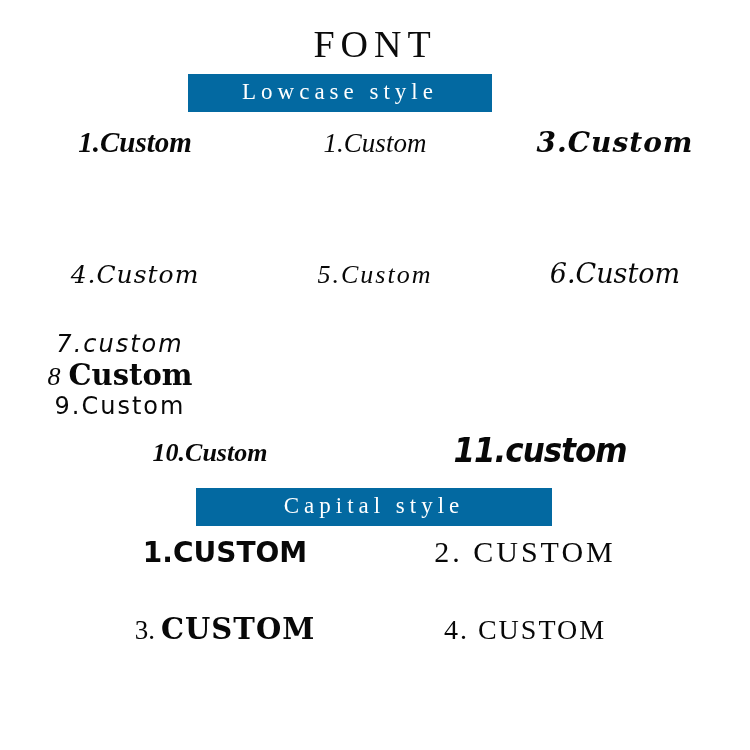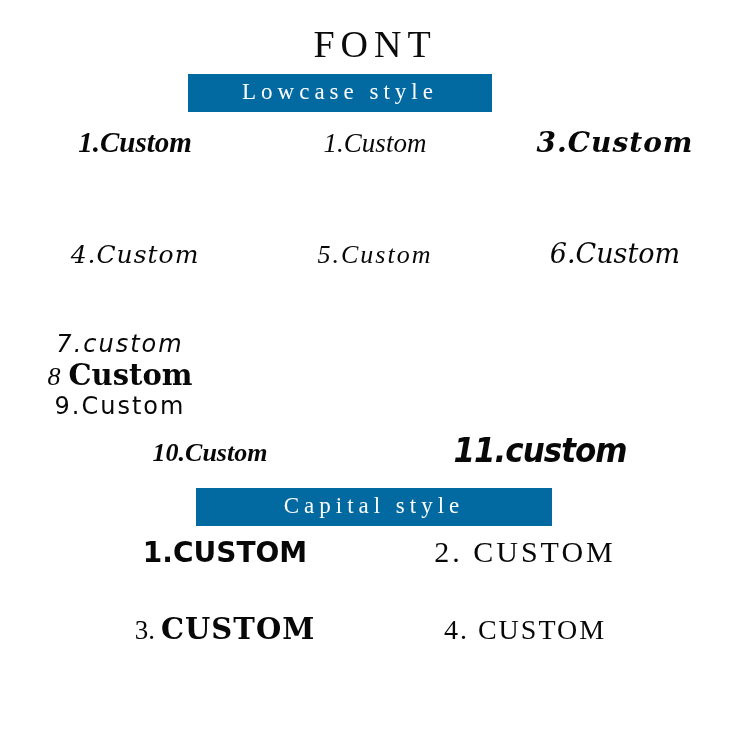--- a/index.html
+++ b/index.html
@@ -71,21 +71,21 @@
     align-items: baseline;
   }
   .cell {
     text-align: center;
     white-space: nowrap;
     color: #080808;
   }
 
   
   #row1 { top: 126px; }
-  #row2 { top: 220px; }
+  #row2 { top: 240px; }
   #row3 { top: 330px; flex-direction: column; }
   #row4 { top: 432px; }
 
   
   #row5 { top: 535px; }
   #row6 { top: 612px; }
 
   
   .c3 { width: 240px; }
   .c2 { width: 300px; }

